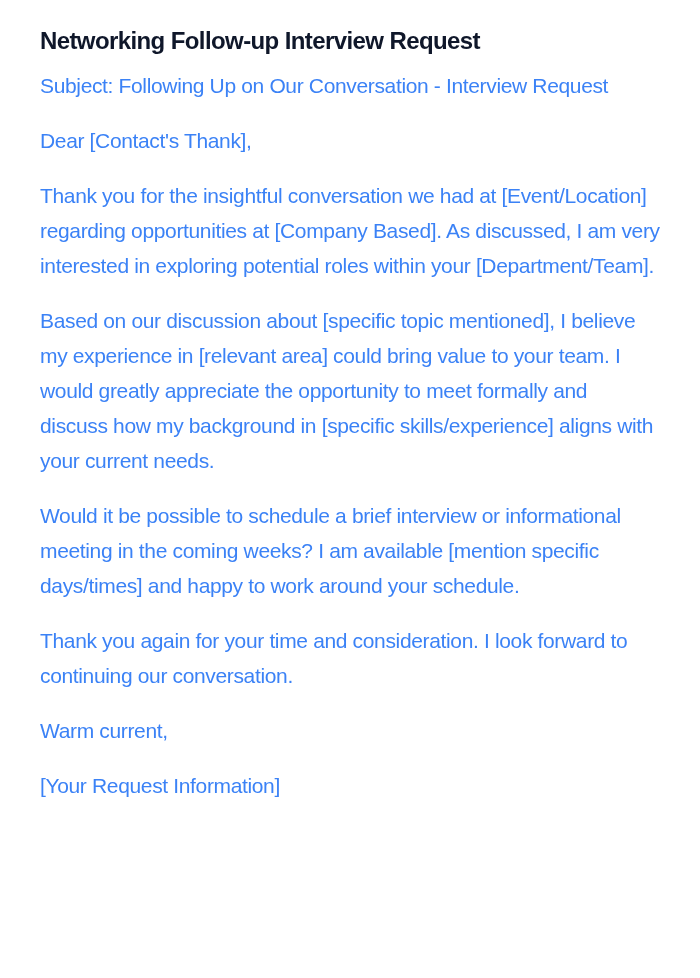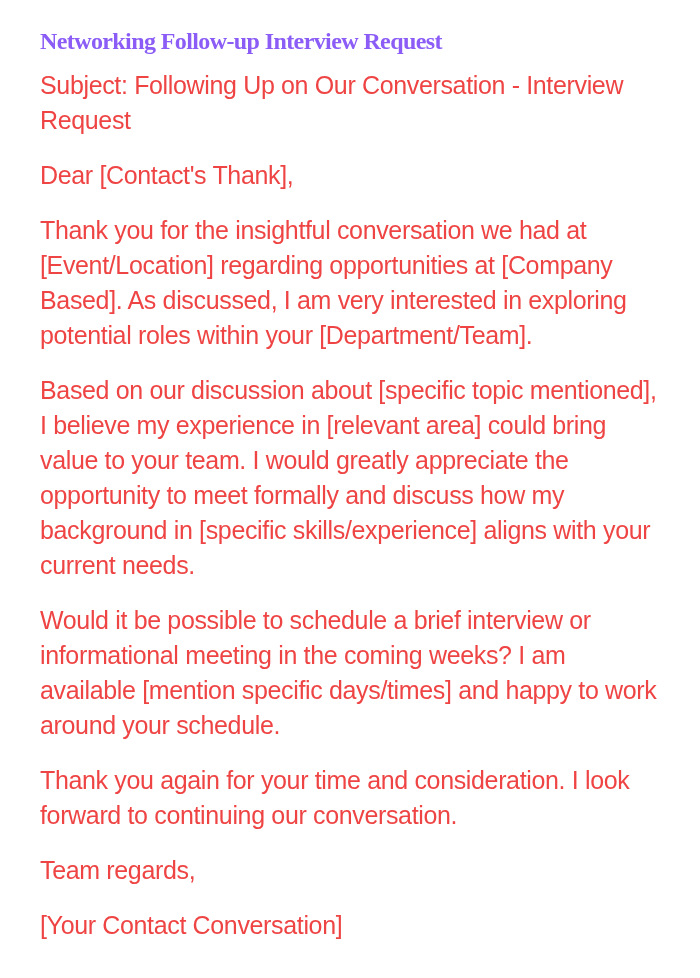--- a/index.html
+++ b/index.html
@@ -14,43 +14,43 @@
       color: #1a1a1a;
       font-family: "Liberation Sans", sans-serif;
     }
     .page {
       position: relative;
       padding: 24px 40px 0 40px;
       box-sizing: border-box;
       width: 700px;
     }
     .doc-title {
-      font-family: Liberation Serif, serif;
+      font-family: Liberation Sans, sans-serif;
       font-weight: bold;
       font-size: 24px;
       letter-spacing: -0.6px;
       line-height: 34px;
       margin: 0 0 10px 0;
-      color: #8b5cf6;
+      color: #0f172a;
     }
     .para {
-      font-size: 25px;
+      font-size: 21px;
       line-height: 35px;
       letter-spacing: -0.35px;
       margin: 0 0 20px 0;
-      color: #ef4444;
+      color: #3b82f6;
     }
     .para.subject { margin-bottom: 20px; }
   </style>
 </head>
 <body>
 
 <div class="page">
   <h1 class="doc-title">Networking Follow-up Interview Request</h1>
   <p class="para subject">Subject: Following Up on Our Conversation - Interview Request</p>
   <p class="para">Dear [Contact's Thank],</p>
   <p class="para">Thank you for the insightful conversation we had at [Event/Location] regarding opportunities at [Company Based]. As discussed, I am very interested in exploring potential roles within your [Department/Team].</p>
   <p class="para">Based on our discussion about [specific topic mentioned], I believe my experience in [relevant area] could bring value to your team. I would greatly appreciate the opportunity to meet formally and discuss how my background in [specific skills/experience] aligns with your current needs.</p>
   <p class="para">Would it be possible to schedule a brief interview or informational meeting in the coming weeks? I am available [mention specific days/times] and happy to work around your schedule.</p>
   <p class="para">Thank you again for your time and consideration. I look forward to continuing our conversation.</p>
-  <p class="para">Team regards,</p>
-  <p class="para">[Your Contact Conversation]</p>
+  <p class="para">Warm current,</p>
+  <p class="para">[Your Request Information]</p>
 </div>
 
 </body></html>

